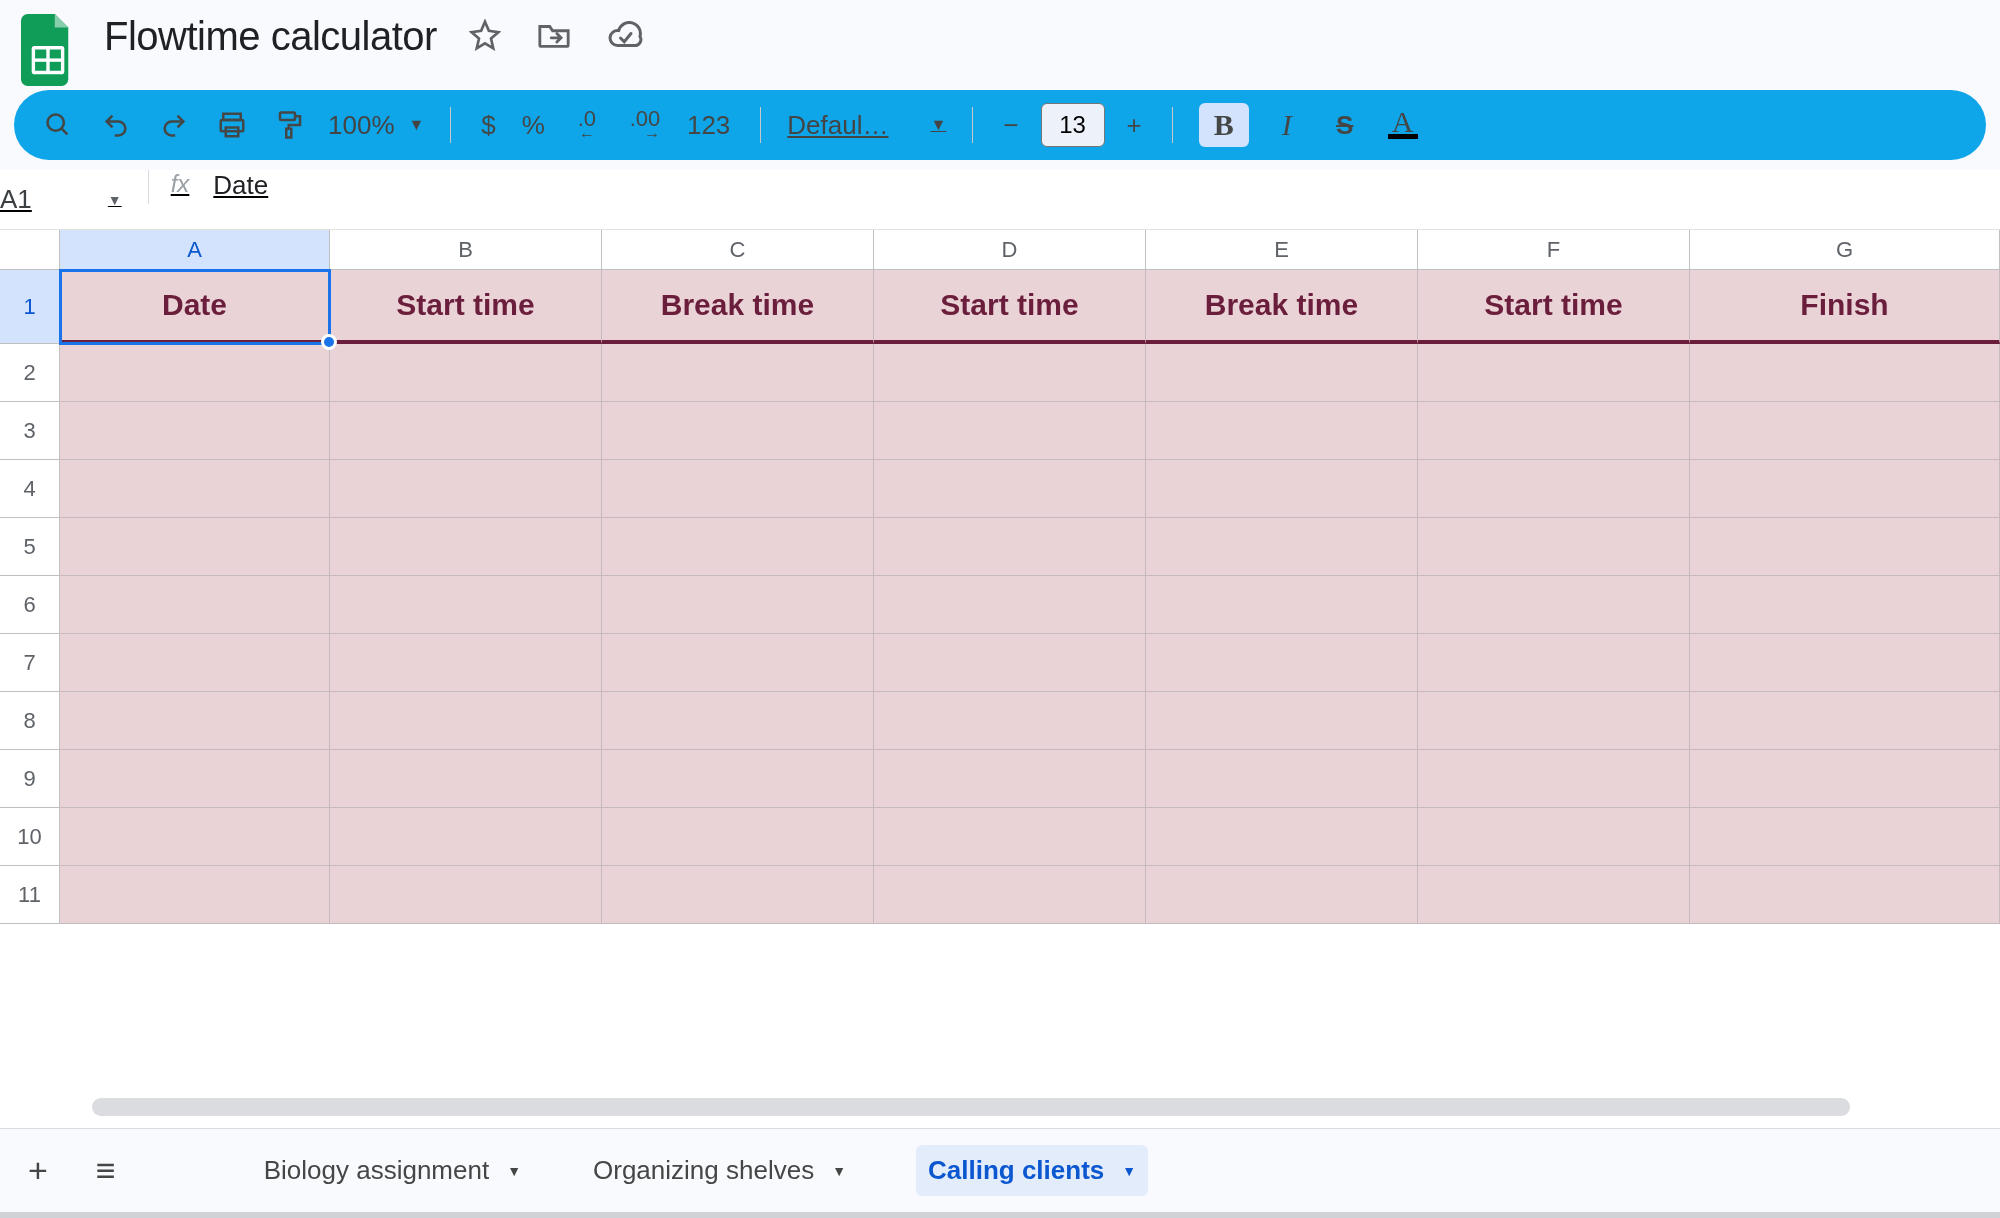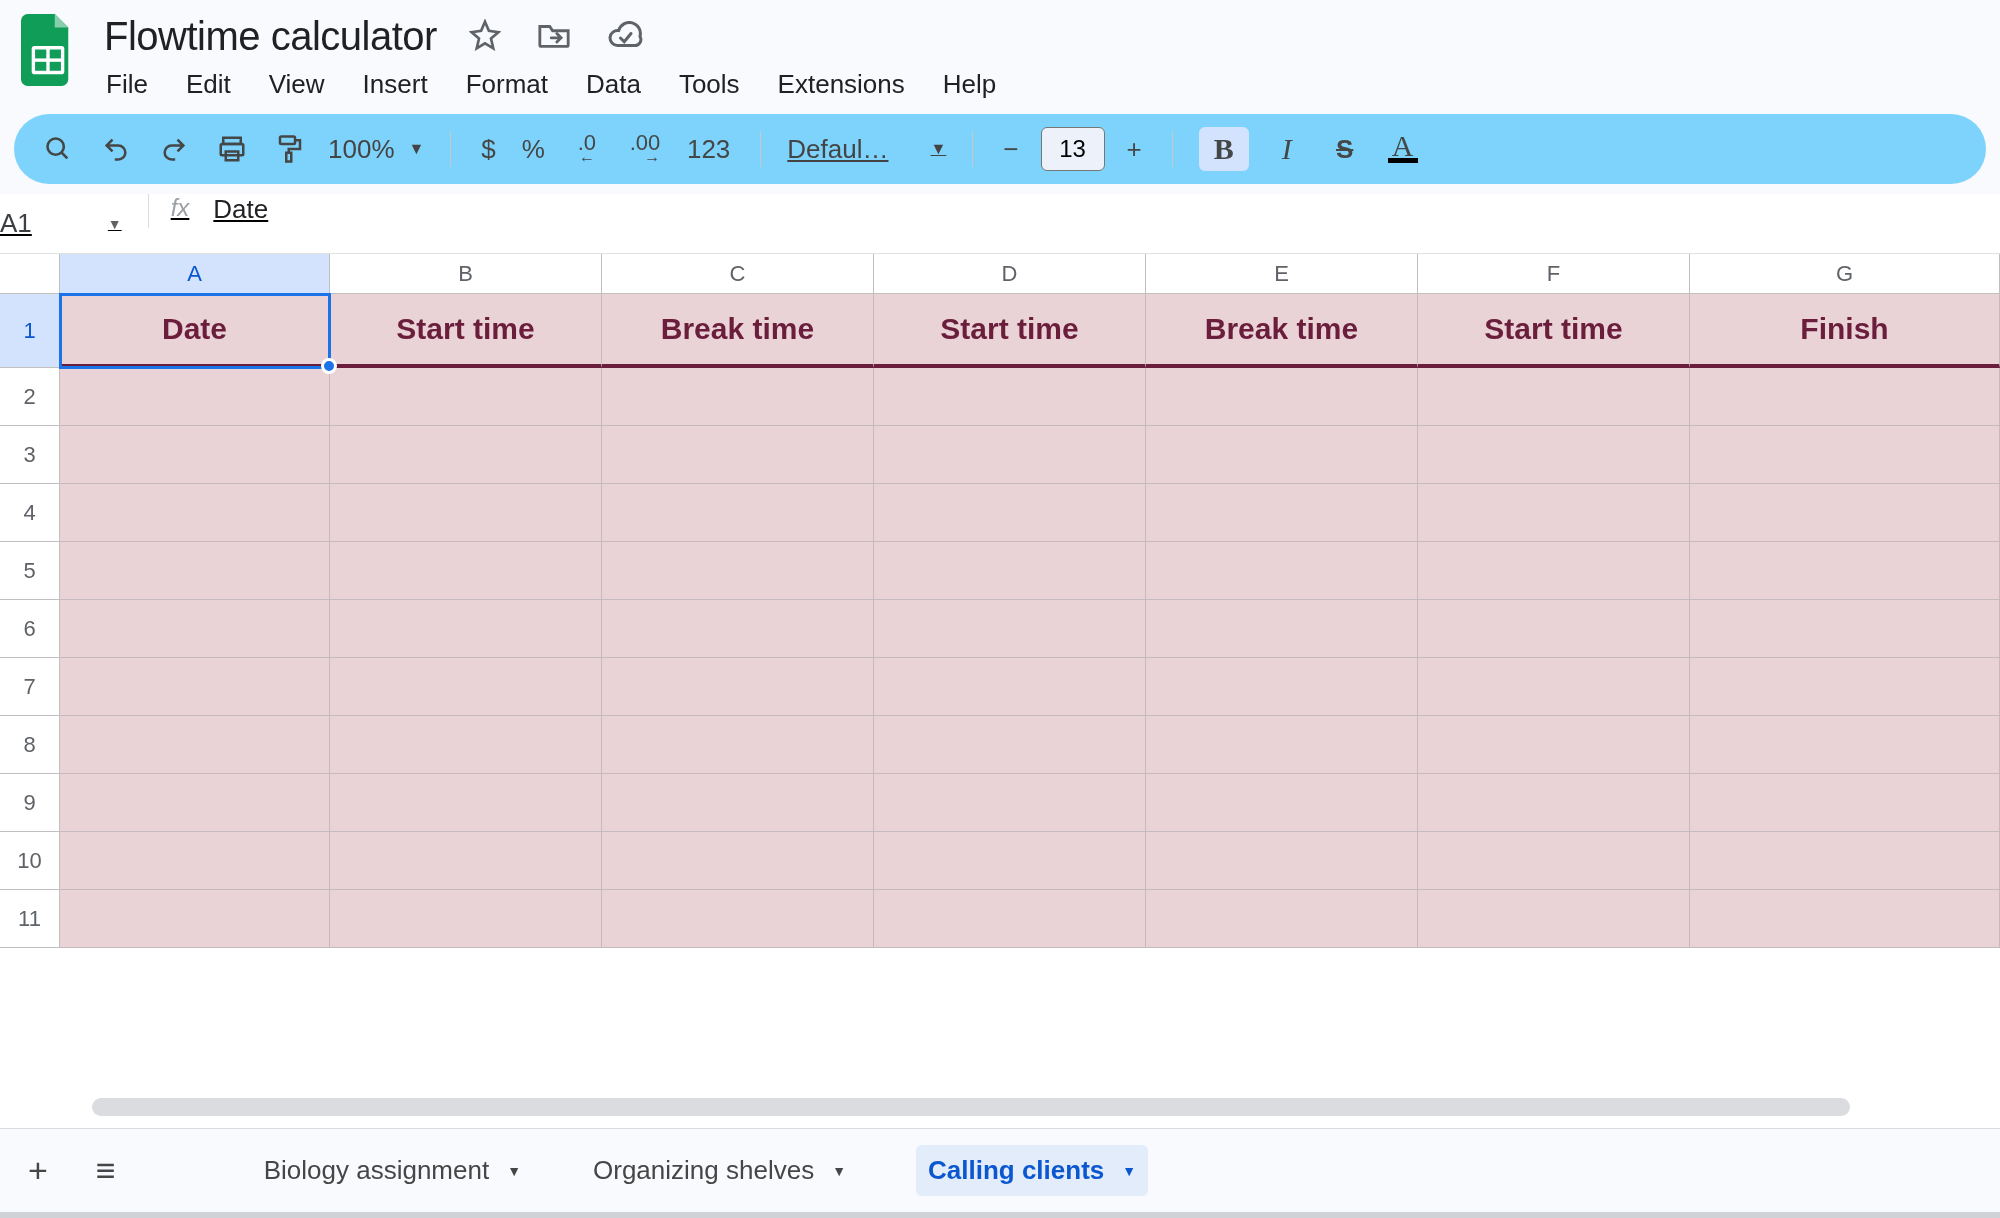--- a/index.html
+++ b/index.html
@@ -12,21 +12,21 @@
   .logo svg { width:56px; height:72px; }
   .hdr-right { flex:1; display:flex; flex-direction:column; gap:6px; }
   .title-row { display:flex; align-items:center; gap:28px; padding-top:4px;}
   .doc-title { font-size:40px; letter-spacing:-0.5px; color:#202124;}
   .title-icon { color:#5f6368; padding:4px; border-radius:50%; }
   .menu-row { display:flex; gap:38px; font-size:26px; color:#202124; padding:4px 0 14px 2px;}
   .menu-item { cursor:pointer; }
 
   
   .toolbar-wrap { padding:0 14px 10px 14px; }
-  .toolbar { background:#7dd3fc; border-radius:40px; height:70px; display:flex; align-items:center; padding:0 24px; gap:18px;}
+  .toolbar { background:#0ea5e9; border-radius:40px; height:70px; display:flex; align-items:center; padding:0 24px; gap:18px;}
   .tbtn { color:#444746; display:flex; align-items:center; justify-content:center; min-width:40px; height:44px; border-radius:6px; cursor:pointer; font-size:28px;}
   .tbtn.txt { font-size:26px; min-width:auto; padding:0 4px;}
   .tsep { width:1px; height:36px; background:#c7c7c7; margin:0 8px;}
   .zoom { display:flex; align-items:center; gap:14px;}
   .zoom-label { font-size:26px; color:#444;}
   .zoom .caret { font-size:16px; color:#444;}
   .font-sel { display:flex; align-items:center; gap:42px; font-size:26px; color:#444;text-decoration:underline;}
   .font-sel .caret{ font-size:16px;}
   .fs-box { border:1px solid #747775; border-radius:6px; width:64px; height:44px; display:flex; align-items:center; justify-content:center; font-size:24px; background:#edf2fa;}
   .bold-active { background:#d3e3fd; border-radius:6px; font-weight:700; font-family:"Times New Roman",serif; font-size:30px; width:50px;}
@@ -98,31 +98,20 @@
             <path d="M2 4h7l2 3h11v10a1 1 0 0 1-1 1H3a1 1 0 0 1-1-1z"></path>
             <path d="M10 12h6M14 9l3 3-3 3" stroke-linecap="round"></path>
           </svg>
       </span>
       <span class="title-icon">
         <svg width="36" height="28" viewBox="0 0 24 18" fill="none" stroke="#5f6368" stroke-width="2">
             <path d="M7 16a5 5 0 1 1 .8-9.94A6 6 0 0 1 22 10a4 4 0 0 1-4 6z"></path>
             <path d="M9 11l2.5 2.5L16 8" stroke-linecap="round"></path>
           </svg>
       </span>
-    </div>
-    <div class="menu-row">
-      <span class="menu-item">File</span>
-      <span class="menu-item">Edit</span>
-      <span class="menu-item">View</span>
-      <span class="menu-item">Insert</span>
-      <span class="menu-item">Format</span>
-      <span class="menu-item">Data</span>
-      <span class="menu-item">Tools</span>
-      <span class="menu-item">Extensions</span>
-      <span class="menu-item">Help</span>
     </div>
   </div>
 </div>
 
 <div class="toolbar-wrap">
   <div class="toolbar">
     <span class="tbtn">
         <svg width="28" height="28" viewBox="0 0 24 24" fill="none" stroke="#444746" stroke-width="2.2">
           <circle cx="10" cy="10" r="7"></circle>
           <line x1="20" y1="20" x2="15" y2="15"></line>

